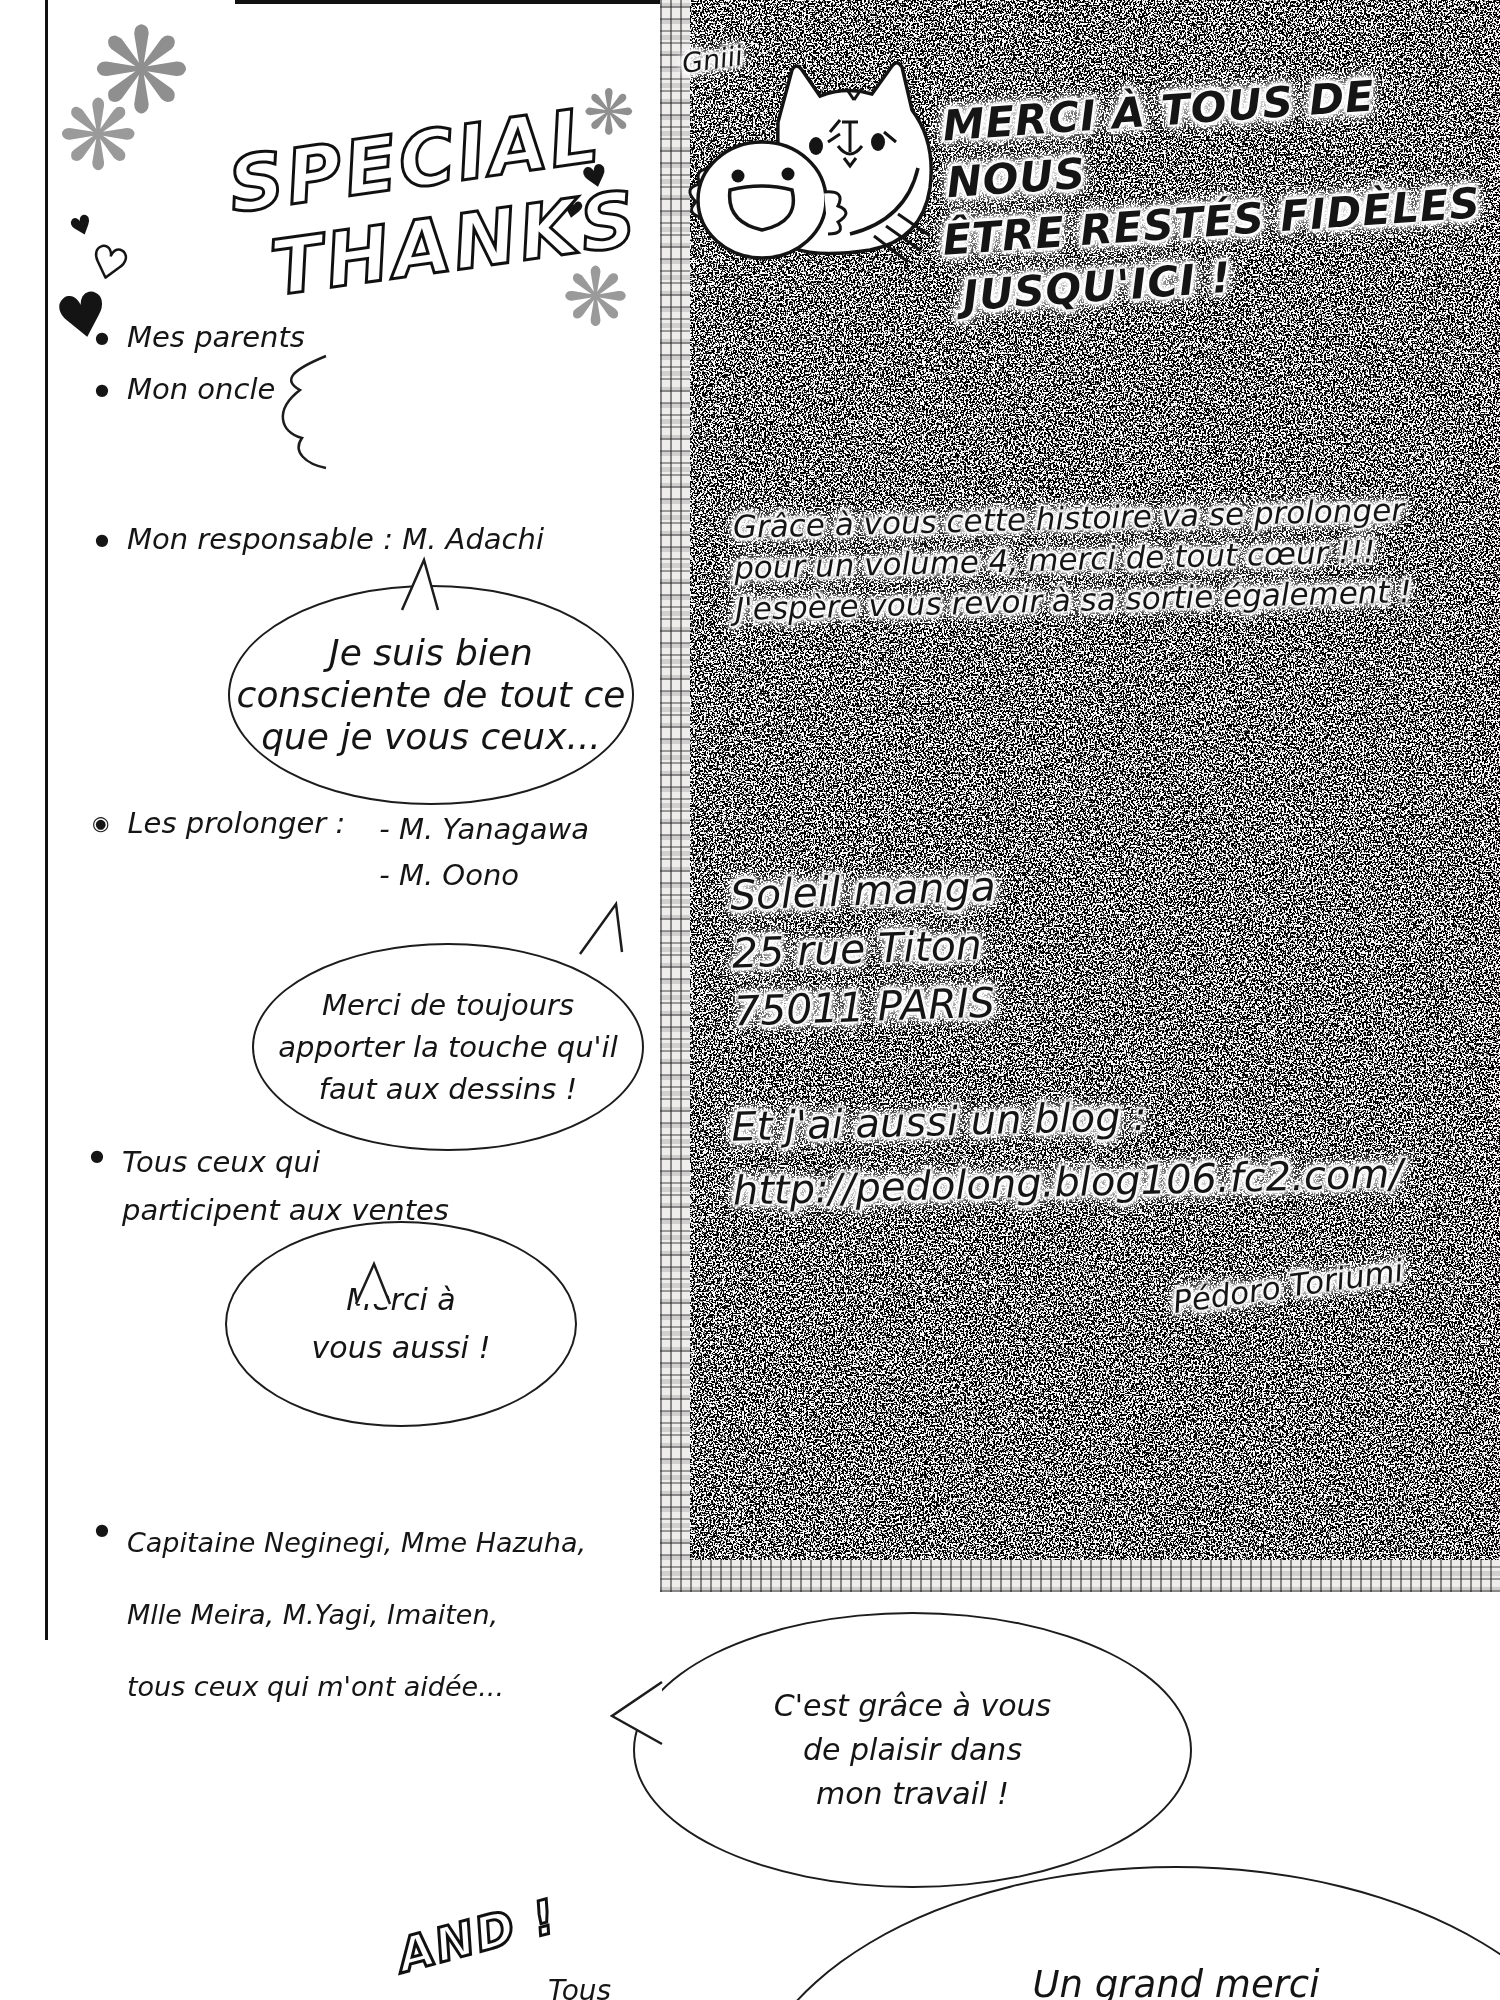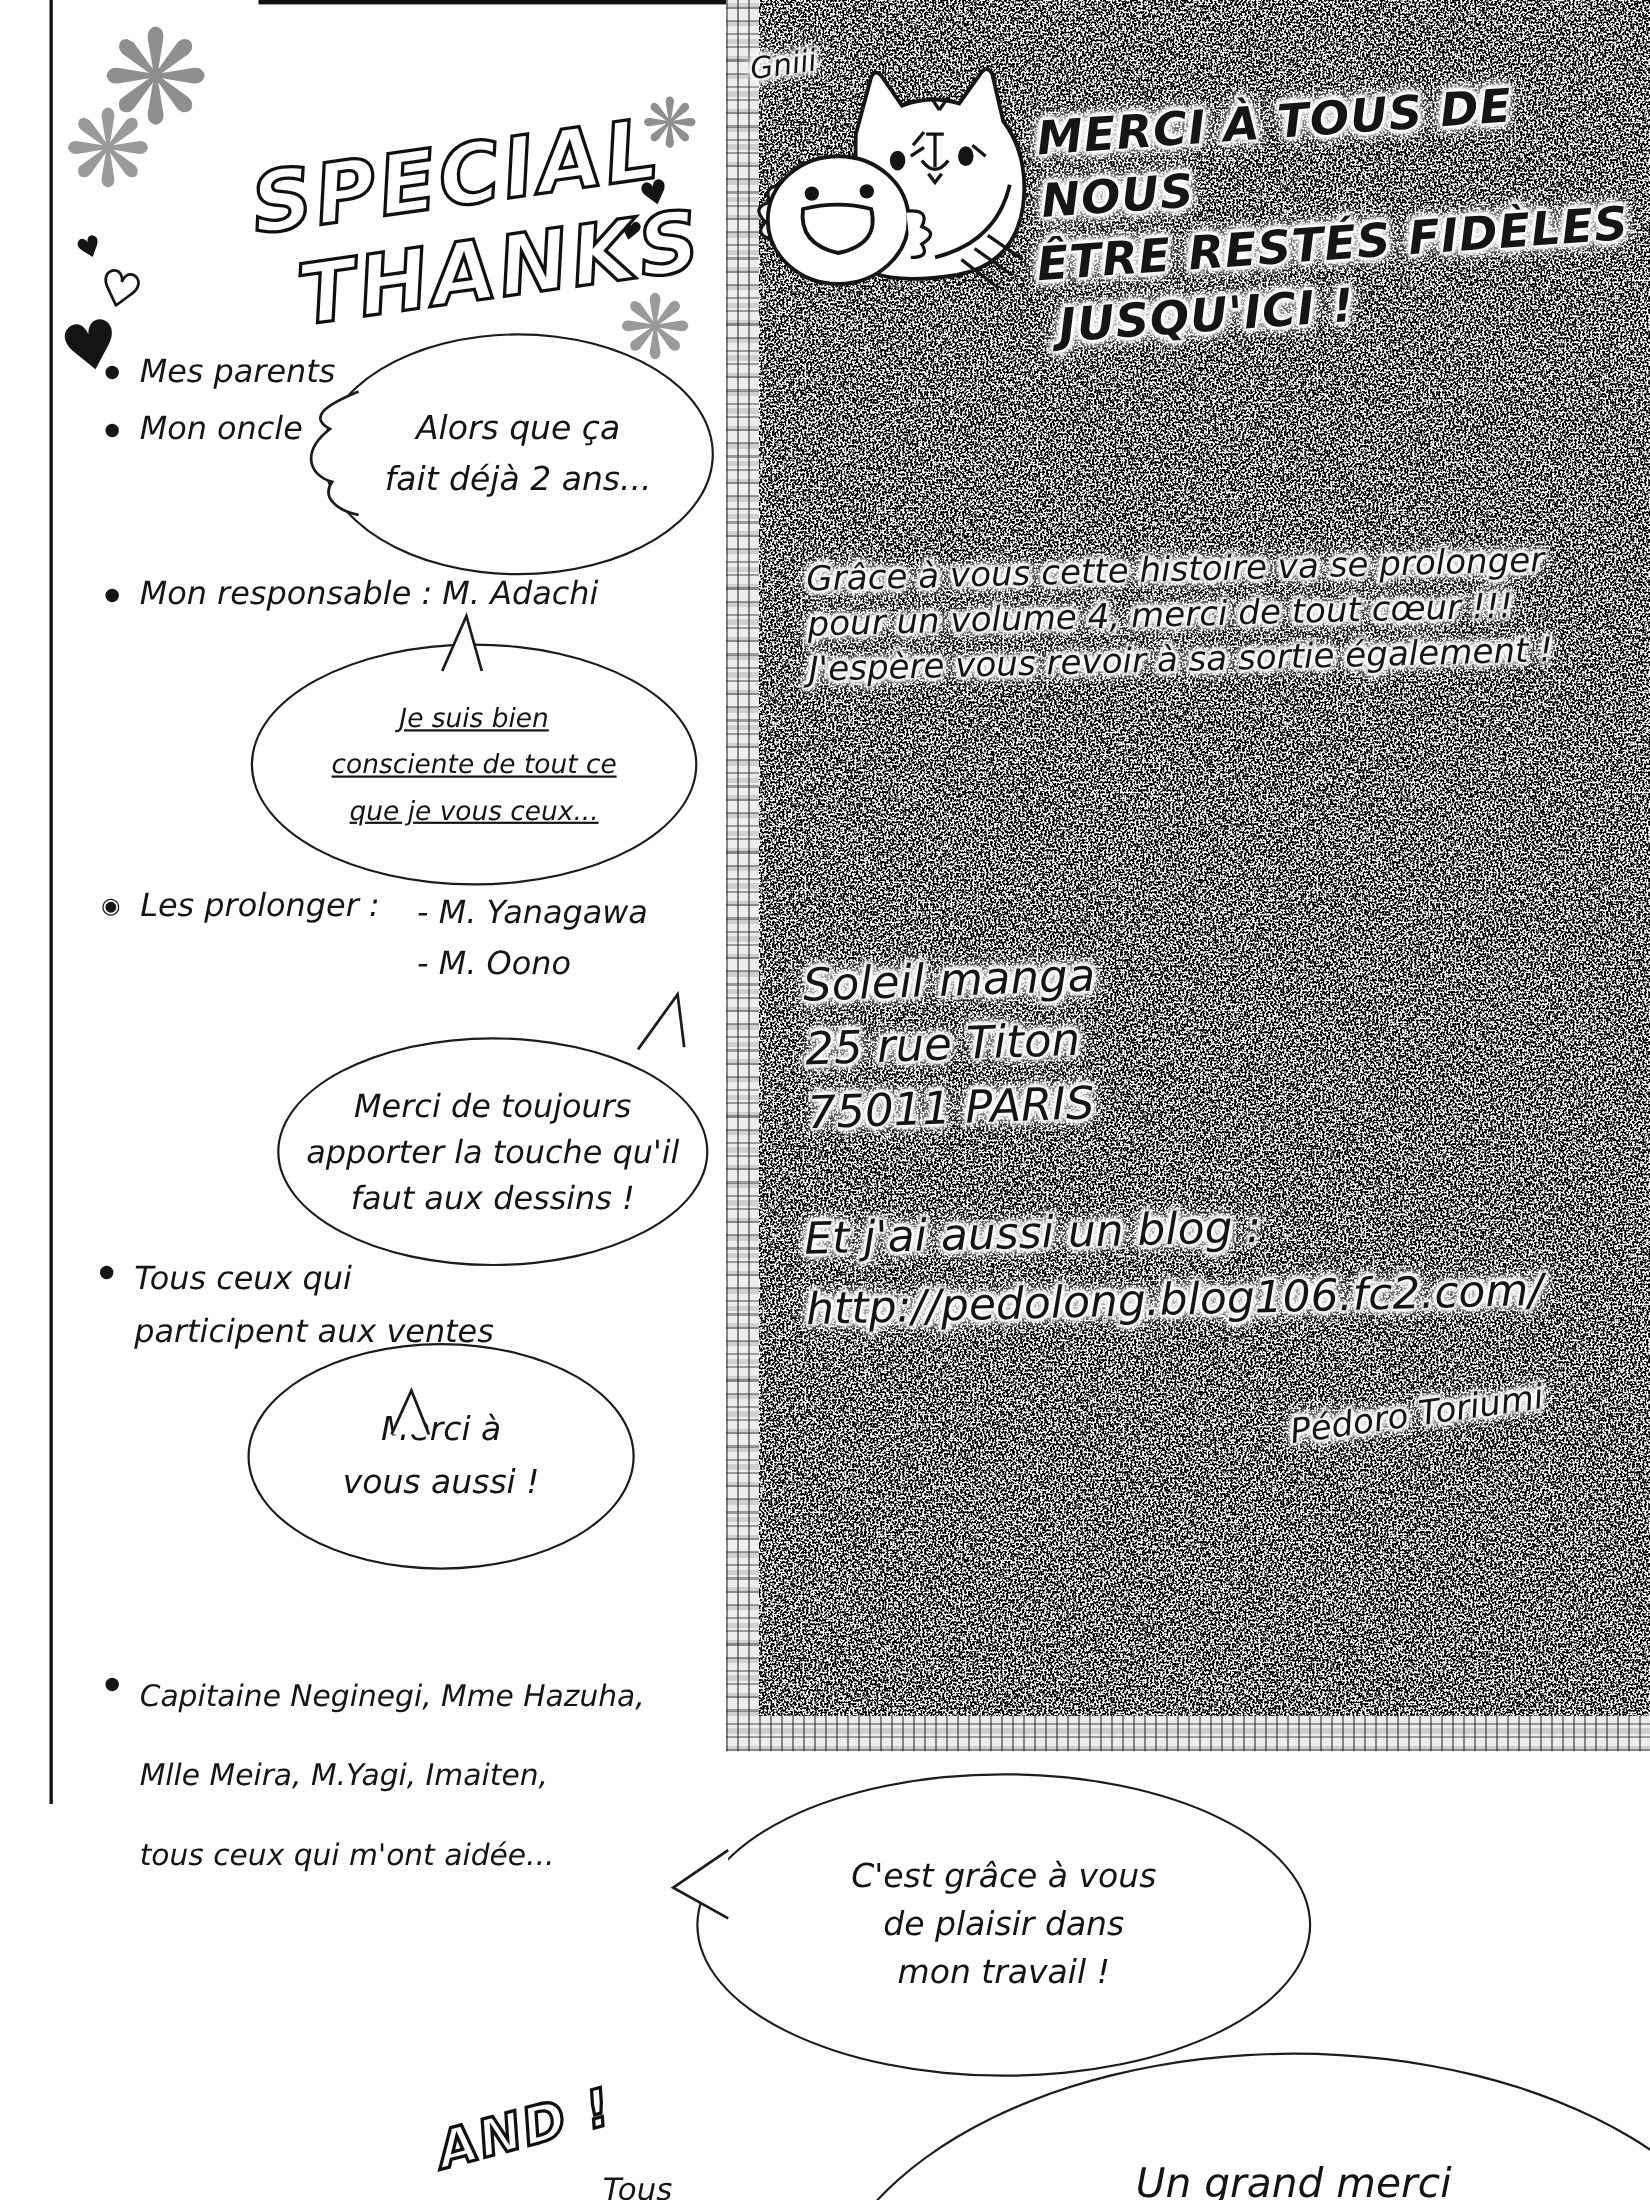--- a/index.html
+++ b/index.html
@@ -33,21 +33,21 @@
   .li6 .lines{gap:10px;} .li6 .lines div{line-height:62px;font-size:27px;}
   .li5 .lines div{line-height:48px;}
   .li4-details{display:flex;flex-direction:column;margin-left:16px;}
   .li4-details div{line-height:46px;}
 
   
   .bubble{position:absolute;background:#fff;border:2.5px solid #1c1c1c;border-radius:50%;
           display:flex;flex-direction:column;align-items:center;justify-content:center;
           text-align:center;font-style:italic;color:#141414;}
   .b1{left:293px;top:303px;width:352px;height:216px;font-size:30px;line-height:46px;}
-  .b2{left:228px;top:585px;width:402px;height:216px;font-size:24px;line-height:42px;text-decoration:underline;}
+  .b2{left:228px;top:585px;width:402px;height:216px;font-size:36px;line-height:42px;}
   .b3{left:252px;top:943px;width:388px;height:204px;font-size:29px;line-height:42px;}
   .b4{left:225px;top:1221px;width:348px;height:202px;font-size:30px;line-height:48px;}
   .b5{left:633px;top:1612px;width:555px;height:272px;font-size:30px;line-height:44px;}
   .b6{left:742px;top:1866px;width:868px;height:520px;font-size:37px;justify-content:flex-start;
       padding-top:95px;box-sizing:border-box;}
   .tail{position:absolute;}
 
   
   .panel{position:absolute;left:660px;top:0;width:840px;height:1592px;background:#fff;}
   .noise-holder{position:absolute;left:30px;top:0;width:810px;height:1560px;}
@@ -123,24 +123,20 @@
   </div>
   <div class="li li6" style="left:95px;top:1512px;">
     <span class="dot">●</span>
     <div class="lines">
       <div>Capitaine Neginegi, Mme Hazuha,</div>
       <div>Mlle Meira, M.Yagi, Imaiten,</div>
       <div>tous ceux qui m'ont aidée...</div>
     </div>
   </div>
 
-  <div class="bubble b1">
-    <div>Alors que ça</div>
-    <div>fait déjà 2 ans...</div>
-  </div>
   <svg class="tail" style="left:272px;top:352px;" width="56" height="120">
     <path d="M54,4 C20,18 10,28 28,38 C2,58 8,80 30,86 C20,100 34,112 54,116" fill="#fff" stroke="#1c1c1c" stroke-width="2.5"></path>
   </svg>
 
   <div class="bubble b2">
     <div>Je suis bien</div>
     <div>consciente de tout ce</div>
     <div>que je vous ceux...</div>
   </div>
   <svg class="tail" style="left:396px;top:556px;" width="48" height="56">

